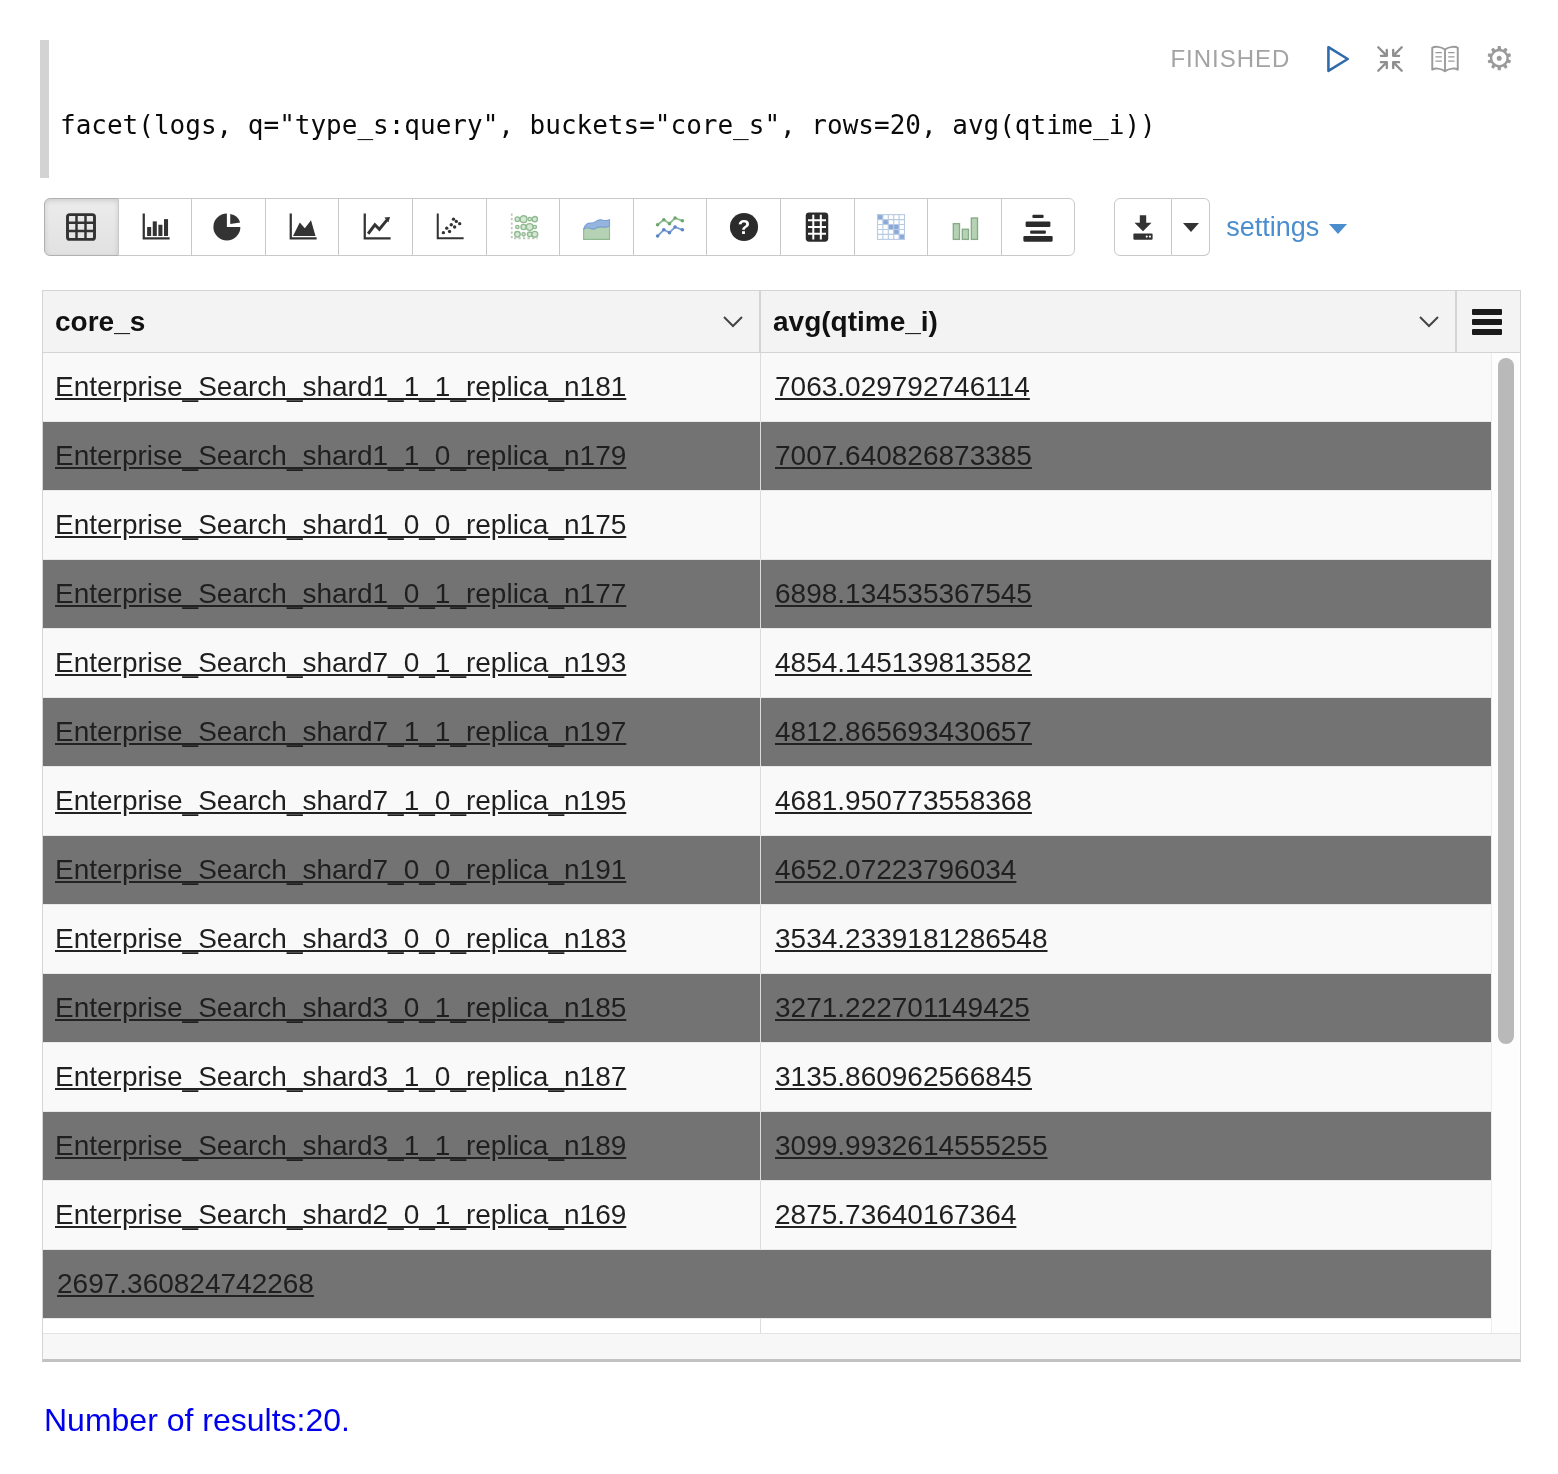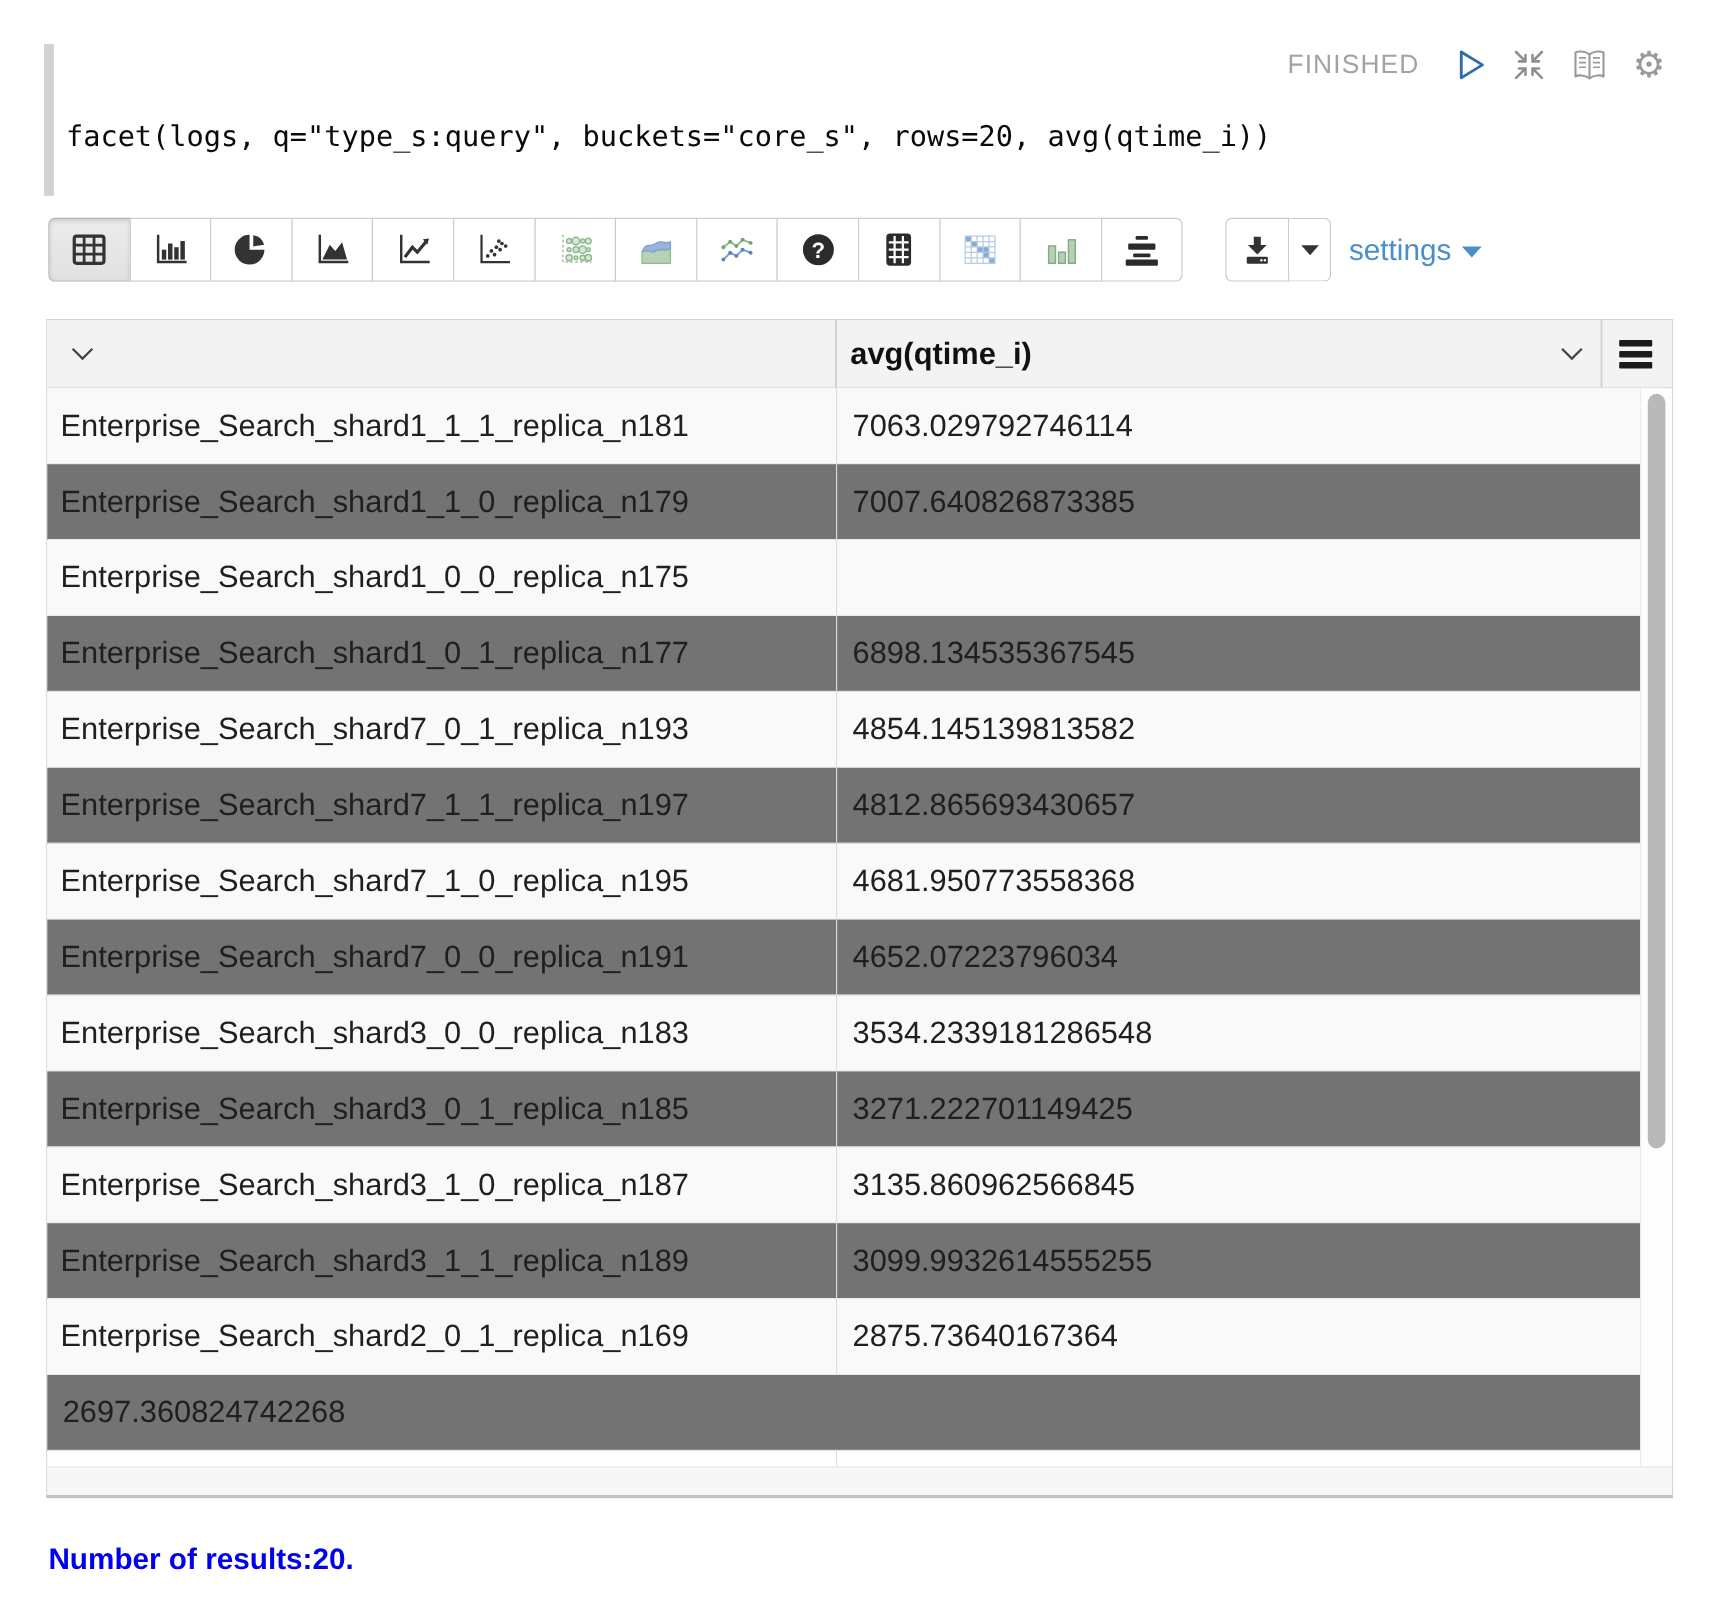--- a/index.html
+++ b/index.html
@@ -47,39 +47,39 @@
            color: #111; border-right: 2px solid #d4d4d4; background: #f3f3f3; cursor: pointer; }
   .hcell .htitle { flex: 1; }
   .hcell-core { width: 718px; }
   .hcell-avg { width: 696px; }
   .hcell-menu { width: 61px; border-right: none; display: flex; align-items: center; justify-content: center;
                 background: #f3f3f3; cursor: pointer; }
   .chevron { margin-left: 8px; cursor: pointer; }
   .hamburger { display: flex; flex-direction: column; gap: 4px; }
   .hamburger span { display: block; width: 30px; height: 6px; background: #1a1a1a; border-radius: 1px; }
 
-  .grid-body { position: relative; width: 100%; }
+  .grid-body { position: relative; width: 100%; text-decoration: underline; }
   .rows-viewport { width: 1448px; }
   .grid-row { display: flex; height: 69px; border-bottom: 1px solid #e9e9e9; background: #737373; }
   .grid-row:nth-child(odd) { background: #f9f9f9; }
   .cell { display: flex; align-items: center; font-size: 28px; color: #1f1f1f; padding-left: 12px;
           white-space: nowrap; overflow: hidden; }
   .cell-core { width: 718px; border-right: 1px solid #dcdcdc; }
   .cell-avg { flex: 1; padding-left: 14px; }
   .partial-row { display: flex; height: 14px; background: #fff; width: 1448px; }
   .partial-core { width: 718px; border-right: 1px solid #dcdcdc; }
 
   .vscroll { position: absolute; top: 0; right: 1px; width: 28px; height: 980px; background: #fdfdfd;
              border-left: 1px solid #ececec; }
   .vscroll-thumb { position: absolute; left: 6px; top: 5px; width: 16px; height: 686px;
                    background: #b9b9b9; border-radius: 9px; cursor: pointer; }
   .hscroll { height: 26px; background: #f7f7f7; border-top: 1px solid #e4e4e4; }
 
   
-  .results-note { position: absolute; left: 44px; top: 1402px; font-size: 27px; color: #0000ee; font-weight: bold; }
+  .results-note { position: absolute; left: 44px; top: 1402px; font-size: 32px; color: #0000ee; }
 
   svg { display: block; }
 </style>
 </head>
 <body>
 
 <div class="editor">
   <div class="gutter"></div>
   <div class="code-line">facet(logs, q="type_s:query", buckets="core_s", rows=20, avg(qtime_i))</div>
 </div>
@@ -316,20 +316,21 @@
   <div class="settings-link">
     <span>settings</span>
     <span class="settings-caret"></span>
   </div>
 </div>
 
 <div class="grid">
 
   <div class="grid-header">
     <div class="hcell hcell-core">
+      <span class="htitle">core_s</span>
       <span class="chevron">
         <svg width="24" height="14" viewBox="0 0 24 14" fill="none" stroke="#444" stroke-width="2">
             <path d="M3 2 L12 11 L21 2"></path>
           </svg>
       </span>
     </div>
     <div class="hcell hcell-avg">
       <span class="htitle">avg(qtime_i)</span>
       <span class="chevron">
         <svg width="24" height="14" viewBox="0 0 24 14" fill="none" stroke="#444" stroke-width="2">

